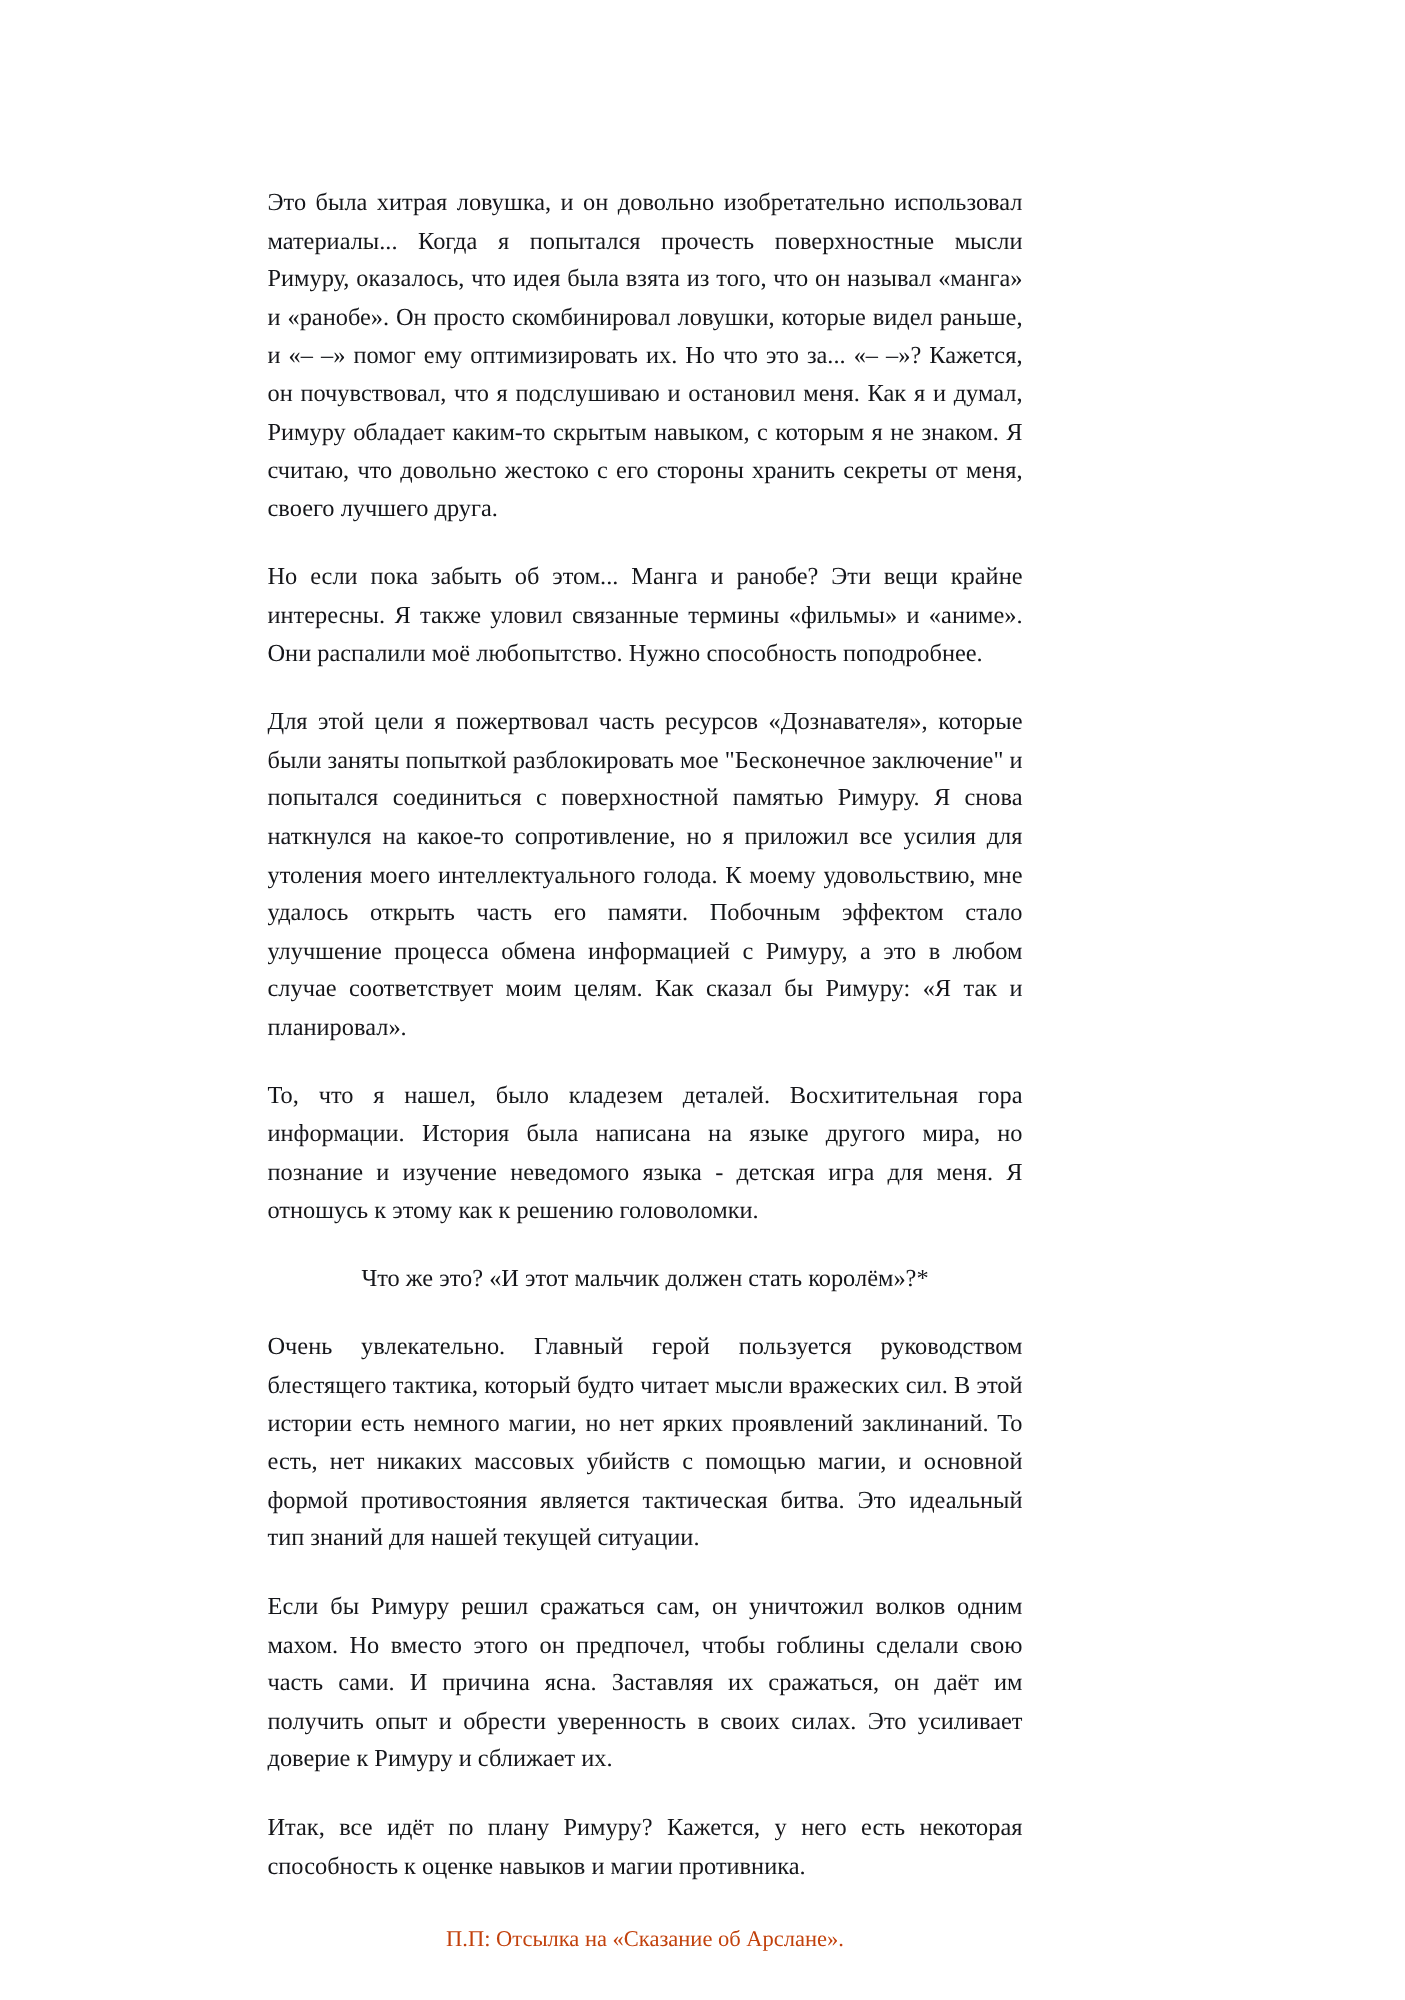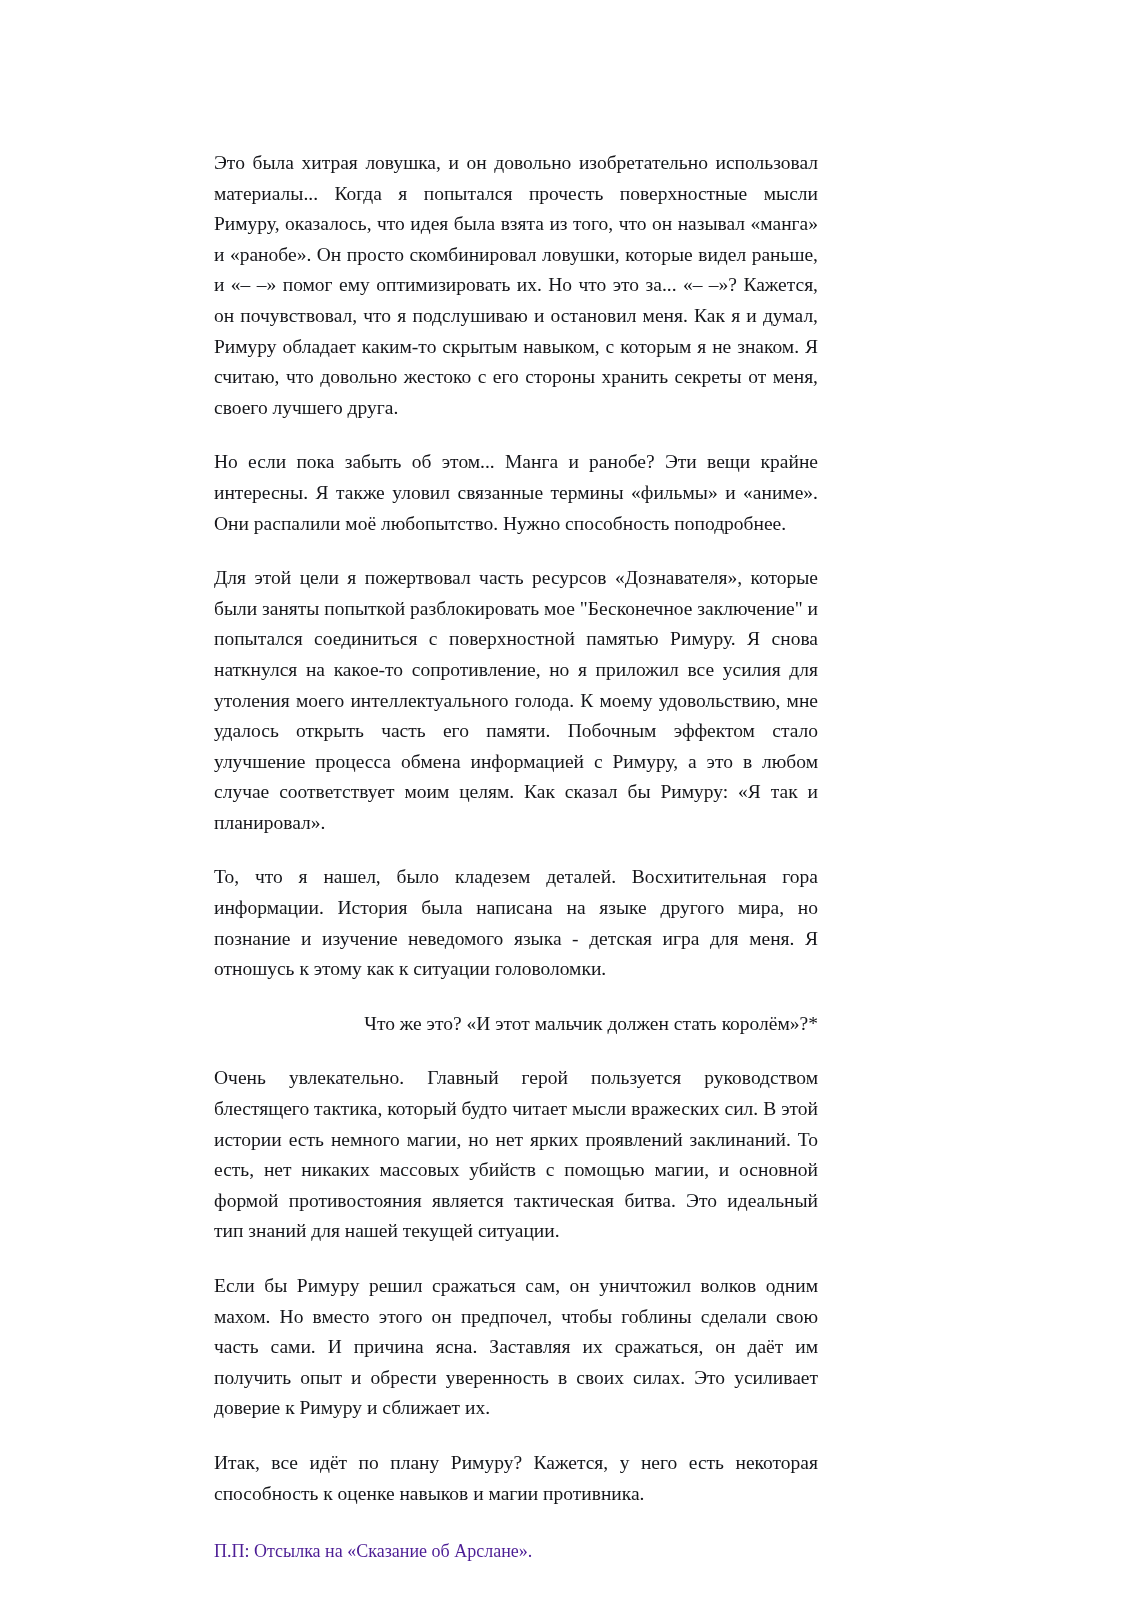--- a/index.html
+++ b/index.html
@@ -29,34 +29,34 @@
     margin: 0 0 24px 0;
     color: #15161a;
     hyphens: none;
   }
   .body-text:last-of-type {
     margin-bottom: 0;
   }
   .note {
     font-size: 18px;
     line-height: 28px;
-    color: #4c1d95;
+    color: #c2410c;
     margin: 28px 0 0 0;
-    text-align: left;
+    text-align: center;
   }
   .short {
-    text-align: right;
+    text-align: center;
   }
 </style>
 </head>
 <body>
 
 <div class="page">
   <p class="body-text">Это была хитрая ловушка, и он довольно изобретательно использовал материалы... Когда я попытался прочесть поверхностные мысли Римуру, оказалось, что идея была взята из того, что он называл «манга» и «ранобе». Он просто скомбинировал ловушки, которые видел раньше, и «– –» помог ему оптимизировать их. Но что это за... «– –»? Кажется, он почувствовал, что я подслушиваю и остановил меня. Как я и думал, Римуру обладает каким-то скрытым навыком, с которым я не знаком. Я считаю, что довольно жестоко с его стороны хранить секреты от меня, своего лучшего друга.</p>
   <p class="body-text">Но если пока забыть об этом... Манга и ранобе? Эти вещи крайне интересны. Я также уловил связанные термины «фильмы» и «аниме». Они распалили моё любопытство. Нужно способность поподробнее.</p>
   <p class="body-text">Для этой цели я пожертвовал часть ресурсов «Дознавателя», которые были заняты попыткой разблокировать мое "Бесконечное заключение" и попытался соединиться с поверхностной памятью Римуру. Я снова наткнулся на какое-то сопротивление, но я приложил все усилия для утоления моего интеллектуального голода. К моему удовольствию, мне удалось открыть часть его памяти. Побочным эффектом стало улучшение процесса обмена информацией с Римуру, а это в любом случае соответствует моим целям. Как сказал бы Римуру: «Я так и планировал».</p>
-  <p class="body-text">То, что я нашел, было кладезем деталей. Восхитительная гора информации. История была написана на языке другого мира, но познание и изучение неведомого языка - детская игра для меня. Я отношусь к этому как к ситуации головоломки.</p>
+  <p class="body-text">То, что я нашел, было кладезем деталей. Восхитительная гора информации. История была написана на языке другого мира, но познание и изучение неведомого языка - детская игра для меня. Я отношусь к этому как к решению головоломки.</p>
   <p class="body-text short">Что же это? «И этот мальчик должен стать королём»?*</p>
   <p class="body-text">Очень увлекательно. Главный герой пользуется руководством блестящего тактика, который будто читает мысли вражеских сил. В этой истории есть немного магии, но нет ярких проявлений заклинаний. То есть, нет никаких массовых убийств с помощью магии, и основной формой противостояния является тактическая битва. Это идеальный тип знаний для нашей текущей ситуации.</p>
   <p class="body-text">Если бы Римуру решил сражаться сам, он уничтожил волков одним махом. Но вместо этого он предпочел, чтобы гоблины сделали свою часть сами. И причина ясна. Заставляя их сражаться, он даёт им получить опыт и обрести уверенность в своих силах. Это усиливает доверие к Римуру и сближает их.</p>
   <p class="body-text">Итак, все идёт по плану Римуру? Кажется, у него есть некоторая способность к оценке навыков и магии противника.</p>
   <p class="note">П.П: Отсылка на «Сказание об Арслане».</p>
 </div>
 
 </body></html>

